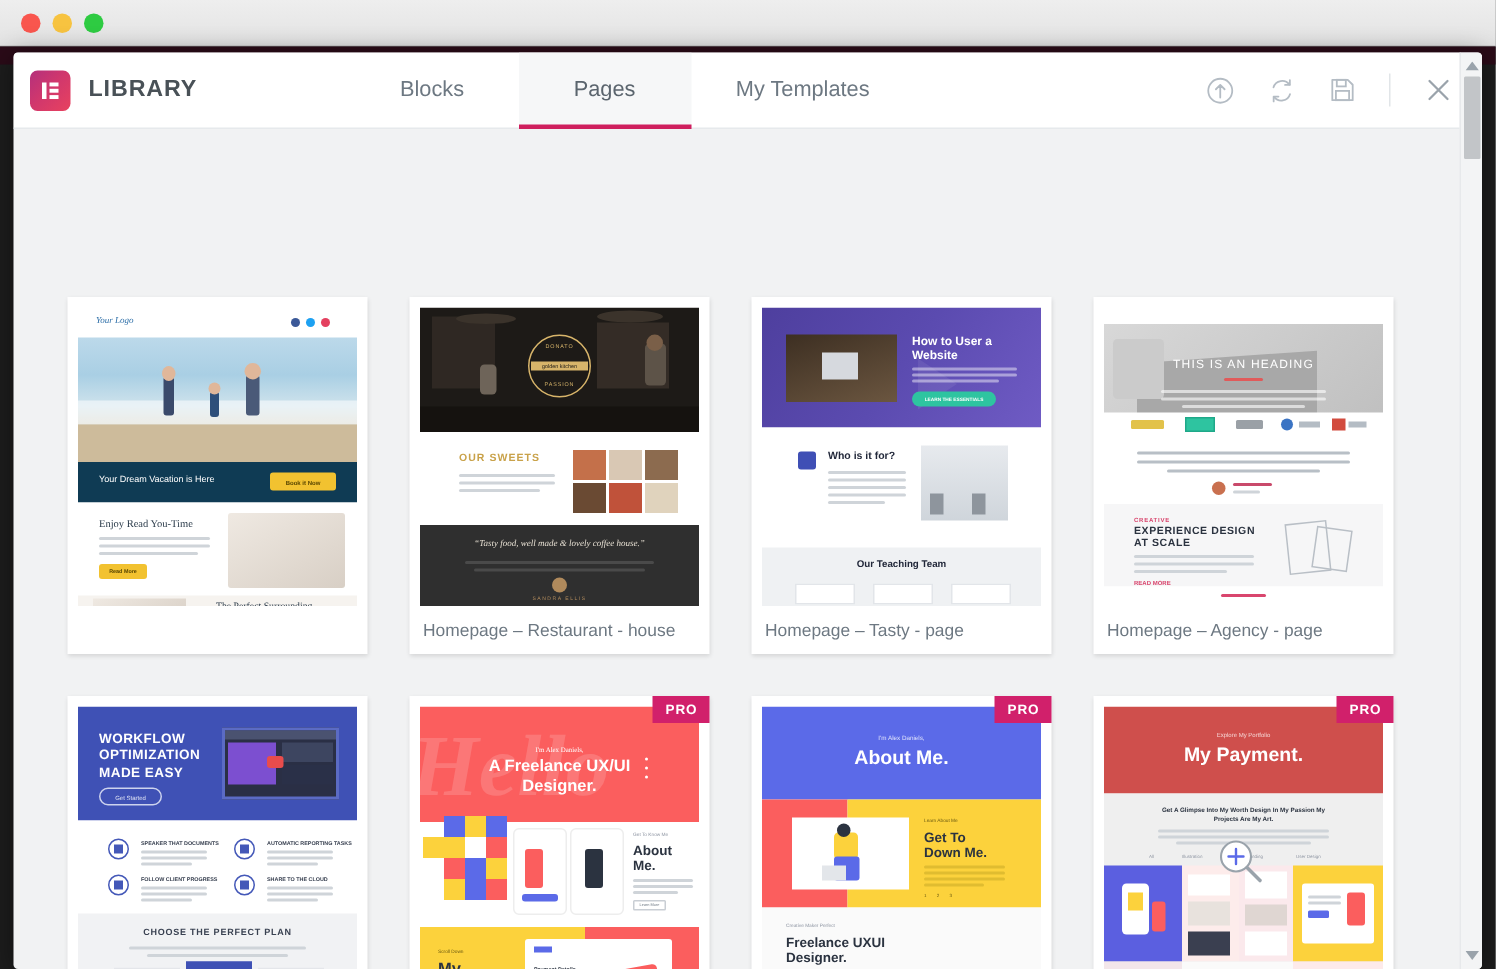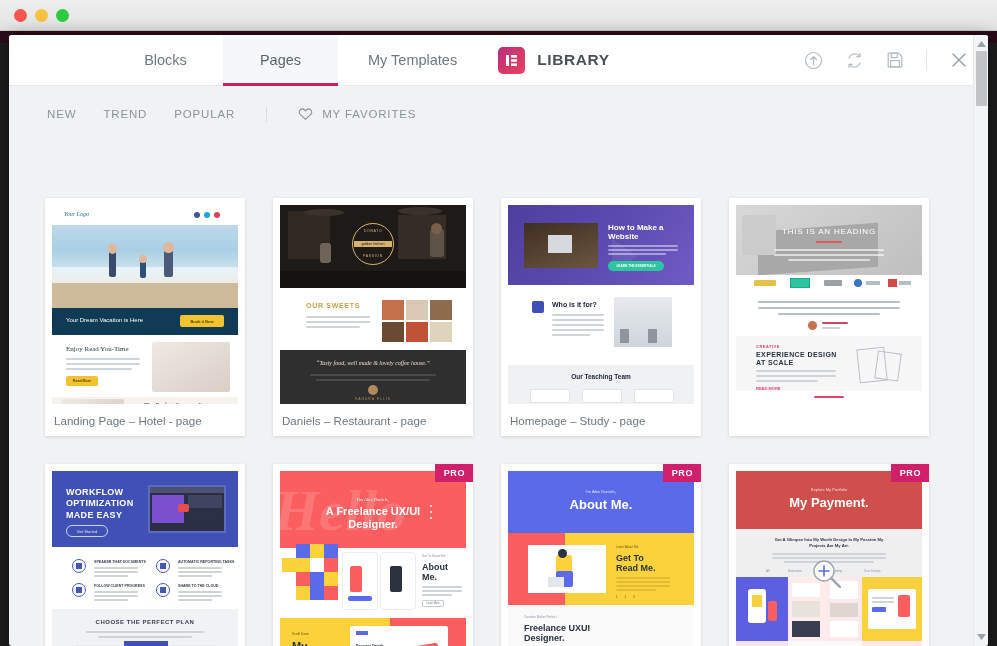--- a/index.html
+++ b/index.html
@@ -185,21 +185,21 @@
 
   
   .c3-hero { top: 0; height: 80px; background: linear-gradient(125deg,#4e3f9e 0%,#5b4bb0 50%,#6f5bc4 100%); }
   .c3-img  { position: absolute; background: linear-gradient(160deg,#3d2f22,#6b5640); }
   .c3-btn  { position: absolute; background: #2ec4a0; border-radius: 9px; }
   .c3-sec  { top: 80px; height: 80px; background: #fff; }
   .c3-ph   { position: absolute; background: linear-gradient(180deg,#e7eaee,#cfd5db); }
   .c3-foot { top: 160px; height: 39px; background: #eff1f3; }
 
   
-  .c4-hero { top: 0; height: 70px; background: linear-gradient(140deg,#d8d8d8,#bfbfbf); }
+  .c4-hero { top: 11px; height: 70px; background: linear-gradient(140deg,#d8d8d8,#bfbfbf); }
   .c4-logos{ top: 70px; height: 16px; background: #fff; }
   .c4-quote{ top: 86px; height: 45px; background: #fff; }
   .c4-sec  { top: 131px; height: 55px; background: #f6f6f7; }
   .c4-foot { top: 186px; height: 13px; background: #fff; }
 
   
   .c5-hero { top: 0; height: 76px; background: #3f51b5; }
   .c5-vid  { position: absolute; background: #2a2f45; border: 2px solid #5b6bc4; }
   .c5-btn  { position: absolute; border: 1px solid #cdd3ee; border-radius: 9px; }
   .c5-sec  { top: 76px; height: 62px; background: #fff; }
@@ -243,43 +243,43 @@
     <span class="light green"></span>
   </div>
 
   <div id="page-backdrop">
     <div id="backdrop-strip"></div>
   </div>
 
   <div id="modal">
 
     <div id="modal-header">
-
-      <div id="tabs">
-        <div class="tab">
-          <span>Blocks</span>
-        </div>
-        <div class="tab active">
-          <span>Pages</span>
-        </div>
-        <div class="tab">
-          <span>My Templates</span>
-        </div>
-      </div>
 
       <div id="brand">
         <span id="logo-mark">
           <svg width="13" height="13" viewBox="0 0 13 13">
             <rect x="1" y="1" width="3" height="11" fill="#fff"></rect>
             <rect x="6" y="1" width="6" height="2.6" fill="#fff"></rect>
             <rect x="6" y="5.2" width="6" height="2.6" fill="#fff"></rect>
             <rect x="6" y="9.4" width="6" height="2.6" fill="#fff"></rect>
           </svg>
         </span>
         <span id="brand-title">LIBRARY</span>
+      </div>
+
+      <div id="tabs">
+        <div class="tab">
+          <span>Blocks</span>
+        </div>
+        <div class="tab active">
+          <span>Pages</span>
+        </div>
+        <div class="tab">
+          <span>My Templates</span>
+        </div>
       </div>
 
       <div id="header-actions">
         <span class="hicon">
           <svg width="19" height="19" viewBox="0 0 19 19" fill="none" stroke="#b4bcc4" stroke-width="1.2">
             <circle cx="9.5" cy="9.5" r="8"></circle>
             <path d="M9.5 14V5.6M9.5 5.6 6.6 8.5M9.5 5.6 12.4 8.5" stroke-linecap="round" stroke-linejoin="round"></path>
           </svg>
         </span>
         <span class="hicon">
@@ -299,32 +299,20 @@
         <span id="header-divider"></span>
         <span class="hicon">
           <svg width="20" height="20" viewBox="0 0 20 20" fill="none" stroke="#9aa3ab" stroke-width="1.5">
             <path d="M4 4 16 16M16 4 4 16" stroke-linecap="round"></path>
           </svg>
         </span>
       </div>
     </div>
 
     <div id="filter-bar">
-      <div id="filters">
-        <span class="filter">NEW</span>
-        <span class="filter">TREND</span>
-        <span class="filter">POPULAR</span>
-        <span id="filter-divider"></span>
-        <span id="fav-filter">
-          <svg width="15" height="14" viewBox="0 0 15 14" fill="none" stroke="#8a949d" stroke-width="1.1">
-            <path d="M7.5 12.4 2.2 7.4a3.05 3.05 0 0 1 0-4.4 3.25 3.25 0 0 1 4.5 0l.8.8.8-.8a3.25 3.25 0 0 1 4.5 0 3.05 3.05 0 0 1 0 4.4z" stroke-linejoin="round"></path>
-          </svg>
-          <span class="filter">MY FAVORITES</span>
-        </span>
-      </div>
 
     </div>
 
     <div id="grid-scroll">
       <div id="grid">
 
         <div class="card">
           <div class="thumb-frame">
             <div class="thumb">
               <div class="tw c1-nav">
@@ -354,21 +342,20 @@
                 <span class="ln" style="left:14px;top:33px;width:66px"></span>
                 <span class="c1-btn" style="left:14px;top:41px;width:32px;height:10px;display:flex;align-items:center;justify-content:center;font-size:3.6px;color:#5a4700;font-weight:bold">Read More</span>
                 <span class="c1-img" style="left:100px;top:7px;width:78px;height:50px;border-radius:2px"></span>
               </div>
               <div class="tw c1-sec2">
                 <span class="c1-img" style="left:10px;top:2px;width:62px;height:16px"></span>
                 <span style="position:absolute;left:92px;top:4px;font-size:6.5px;color:#2b3b4a;font-family:'Liberation Serif',serif">The Perfect Surrounding</span>
               </div>
             </div>
           </div>
-          <div class="card-title">Landing Page – Hotel - page</div>
         </div>
 
         <div class="card">
           <div class="thumb-frame">
             <div class="thumb">
               <div class="tw c2-hero">
                 <div class="blk" style="left:8px;top:6px;width:42px;height:48px;background:#2f2823"></div>
                 <div class="blk" style="left:118px;top:10px;width:48px;height:44px;background:#342c26"></div>
                 <div class="blk" style="left:24px;top:4px;width:40px;height:7px;background:#3b332b;border-radius:50%"></div>
                 <div class="blk" style="left:118px;top:2px;width:44px;height:8px;background:#3b332b;border-radius:50%"></div>
@@ -395,31 +382,31 @@
               </div>
               <div class="tw c2-dark">
                 <span style="position:absolute;left:22px;top:10px;width:142px;text-align:center;font-size:6px;color:#e6dfd2;font-family:'Liberation Serif',serif;font-style:italic">“Tasty food, well made &amp; lovely coffee house.”</span>
                 <span class="ln" style="left:30px;top:24px;width:126px;background:#4a4a4a"></span>
                 <span class="ln" style="left:36px;top:29px;width:114px;background:#4a4a4a"></span>
                 <span class="blk" style="left:88px;top:35px;width:10px;height:10px;background:#b08a5c;border-radius:50%"></span>
                 <span style="position:absolute;left:52px;top:47px;width:82px;text-align:center;font-size:3.4px;color:#b08a5c;letter-spacing:1px">SANDRA ELLIS</span>
               </div>
             </div>
           </div>
-          <div class="card-title">Daniels – Restaurant - page</div>
+          <div class="card-title">Homepage – Restaurant - house</div>
         </div>
 
         <div class="card">
           <div class="thumb-frame">
             <div class="thumb">
               <div class="tw c3-hero">
                 <div class="blk" style="left:104px;top:34px;width:60px;height:34px;border-left:26px solid rgba(255,255,255,.07);border-top:17px solid transparent;border-bottom:17px solid transparent"></div>
                 <span class="c3-img" style="left:16px;top:18px;width:74px;height:45px"></span>
                 <div class="blk" style="left:40px;top:30px;width:24px;height:18px;background:#d6d9de"></div>
-                <span style="position:absolute;left:100px;top:18px;width:74px;font-size:8px;color:#fff;font-weight:bold;line-height:1.15">How to Make a Website</span>
+                <span style="position:absolute;left:100px;top:18px;width:74px;font-size:8px;color:#fff;font-weight:bold;line-height:1.15">How to User a Website</span>
                 <span class="ln" style="left:100px;top:40px;width:70px;background:rgba(255,255,255,.45)"></span>
                 <span class="ln" style="left:100px;top:44px;width:70px;background:rgba(255,255,255,.45)"></span>
                 <span class="ln" style="left:100px;top:48px;width:58px;background:rgba(255,255,255,.45)"></span>
                 <span class="c3-btn" style="left:100px;top:56px;width:56px;height:10px;display:flex;align-items:center;justify-content:center;font-size:3.2px;color:#fff;font-weight:bold">LEARN THE ESSENTIALS</span>
               </div>
               <div class="tw c3-sec">
                 <span class="blk" style="left:24px;top:16px;width:12px;height:12px;background:#3f4fb5;border-radius:2px"></span>
                 <span style="position:absolute;left:44px;top:16px;font-size:7px;color:#22283a;font-weight:bold">Who is it for?</span>
                 <span class="ln" style="left:44px;top:29px;width:52px"></span>
                 <span class="ln" style="left:44px;top:34px;width:52px"></span>
@@ -431,21 +418,21 @@
                 <span class="blk" style="left:140px;top:44px;width:9px;height:14px;background:#8e959d"></span>
               </div>
               <div class="tw c3-foot">
                 <span style="position:absolute;left:0;top:8px;width:186px;text-align:center;font-size:6.5px;color:#22283a;font-weight:bold">Our Teaching Team</span>
                 <span class="blk" style="left:22px;top:24px;width:40px;height:14px;background:#fff;border:1px solid #e2e5e9"></span>
                 <span class="blk" style="left:74px;top:24px;width:40px;height:14px;background:#fff;border:1px solid #e2e5e9"></span>
                 <span class="blk" style="left:126px;top:24px;width:40px;height:14px;background:#fff;border:1px solid #e2e5e9"></span>
               </div>
             </div>
           </div>
-          <div class="card-title">Homepage – Study - page</div>
+          <div class="card-title">Homepage – Tasty - page</div>
         </div>
 
         <div class="card">
           <div class="thumb-frame">
             <div class="thumb">
               <div class="tw c4-hero">
                 <div class="blk" style="left:22px;top:22px;width:120px;height:44px;background:#a8a8a8;transform:skewY(-4deg)"></div>
                 <div class="blk" style="left:6px;top:10px;width:34px;height:40px;background:#cbcbcb;border-radius:3px"></div>
                 <span style="position:absolute;left:0;top:22px;width:186px;text-align:center;font-size:8px;color:#fff;letter-spacing:.8px">THIS IS AN HEADING</span>
                 <span class="ln" style="left:80px;top:36px;width:26px;background:#e05a5a;height:2px"></span>
@@ -478,20 +465,21 @@
                 <span class="ln" style="left:20px;top:44px;width:62px"></span>
                 <span style="position:absolute;left:20px;top:50px;font-size:4px;color:#d9466e;font-weight:bold">READ MORE</span>
                 <span class="blk" style="left:122px;top:12px;width:28px;height:34px;border:1px solid #b9bfc6;transform:rotate(-6deg)"></span>
                 <span class="blk" style="left:140px;top:16px;width:24px;height:28px;border:1px solid #b9bfc6;transform:rotate(8deg)"></span>
               </div>
               <div class="tw c4-foot">
                 <span class="ln" style="left:78px;top:5px;width:30px;background:#d9466e"></span>
               </div>
             </div>
           </div>
+          <div class="card-title">Homepage – Agency - page</div>
         </div>
 
         <div class="card row2">
           <div class="thumb-frame">
             <div class="thumb">
               <div class="tw c5-hero">
                 <span style="position:absolute;left:14px;top:16px;width:74px;font-size:9px;color:#fff;font-weight:bold;line-height:1.25;letter-spacing:.3px">WORKFLOW OPTIMIZATION MADE EASY</span>
                 <span class="c5-btn" style="left:14px;top:54px;width:42px;height:12px;display:flex;align-items:center;justify-content:center;font-size:4px;color:#dde1f4">Get Started</span>
                 <span class="c5-vid" style="left:96px;top:14px;width:78px;height:48px"></span>
                 <span class="blk" style="left:98px;top:16px;width:74px;height:6px;background:#4a5270"></span>
@@ -605,21 +593,21 @@
               </div>
               <div class="tw c7-mid">
                 <span class="c7-red"></span>
                 <span class="c7-yel"></span>
                 <span class="c7-white" style="left:20px;top:12px;width:78px;height:48px"></span>
                 <span class="blk" style="left:48px;top:22px;width:16px;height:18px;background:#fcd23c;border-radius:3px"></span>
                 <span class="blk" style="left:50px;top:16px;width:9px;height:9px;background:#2b3340;border-radius:50%"></span>
                 <span class="blk" style="left:48px;top:38px;width:17px;height:16px;background:#5b6ae8;border-radius:2px"></span>
                 <span class="blk" style="left:40px;top:44px;width:16px;height:10px;background:#e3e6ea"></span>
                 <span style="position:absolute;left:108px;top:12px;font-size:3.2px;color:#6b5a10">Learn About Me</span>
-                <span style="position:absolute;left:108px;top:20px;width:50px;font-size:9px;color:#2b3340;font-weight:bold;line-height:1.15">Get To Read Me.</span>
+                <span style="position:absolute;left:108px;top:20px;width:50px;font-size:9px;color:#2b3340;font-weight:bold;line-height:1.15">Get To Down Me.</span>
                 <span class="ln" style="left:108px;top:44px;width:54px;background:#e0bc30"></span>
                 <span class="ln" style="left:108px;top:48px;width:54px;background:#e0bc30"></span>
                 <span class="ln" style="left:108px;top:52px;width:54px;background:#e0bc30"></span>
                 <span class="ln" style="left:108px;top:56px;width:40px;background:#e0bc30"></span>
                 <span style="position:absolute;left:108px;top:62px;font-size:3px;color:#6b5a10;letter-spacing:3px">1 2 3</span>
               </div>
               <div class="tw c7-sec">
                 <span style="position:absolute;left:16px;top:10px;font-size:3.2px;color:#8f96a3">Creative Maker Perfect</span>
                 <span style="position:absolute;left:16px;top:18px;width:78px;font-size:9px;color:#2b3340;font-weight:bold;line-height:1.15">Freelance UXUI Designer.</span>
 

